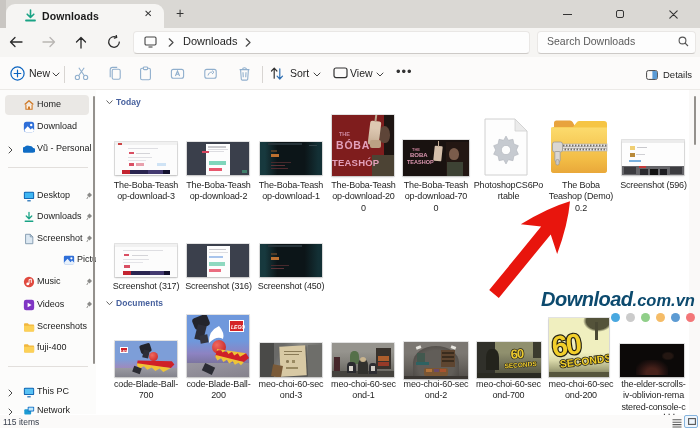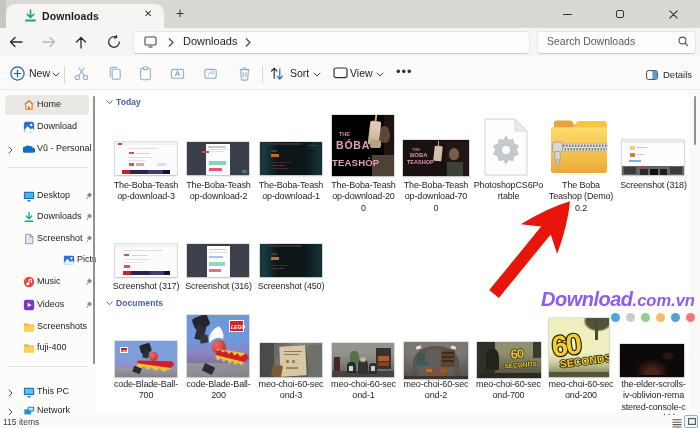--- a/index.html
+++ b/index.html
@@ -38,21 +38,21 @@
 #content { left:96px; top:90px; width:604px; height:324px; background:#fff; }
 .grouphdr { font-size:8.5px; font-weight:700; color:#47619e; letter-spacing:0.1px; }
 .cap { position:absolute; font-size:9px; letter-spacing:-0.15px; color:#1f1f1f; text-align:center; line-height:11.4px; width:80px; }
 .thumb { position:absolute; box-shadow:0 0 0 1px rgba(0,0,0,0.10), 0 1px 2px rgba(0,0,0,0.18); overflow:hidden; }
 
 
 #statusbar { left:0; top:415px; width:700px; height:13px; background:#fbfaf9; }
 #items { left:3px; top:417px; font-size:8.5px; color:#39404e; }
 
 
-#wm { left:541px; top:288px; font-style:italic; font-weight:700; color:#8b5cf6; font-size:20px; letter-spacing:-0.5px; white-space:nowrap; }
+#wm { left:541px; top:288px; font-style:italic; font-weight:700; color:#0c4a6e; font-size:20px; letter-spacing:-0.5px; white-space:nowrap; }
 #wm small { font-size:16.5px; letter-spacing:0px; }
 .dot { position:absolute; width:9px; height:9px; border-radius:50%; top:313px; }
 </style>
 </head>
 <body>
 
 <div class="abs" id="titlebar"></div>
 <div class="abs" style="left:0;top:0;width:6px;height:28px;background:#c9c6c2;"></div>
 <div class="abs" id="tab"></div>
 <svg class="abs" style="left:24px;top:9px" width="13" height="14" viewBox="0 0 13 14">
@@ -339,21 +339,21 @@
 </div>
 <div class="thumb" style="left:260px;top:142px;width:62px;height:33px;background:linear-gradient(90deg,#17393e 0 8%,#0c1518 28% 72%,#133035 94%);">
   <div class="abs" style="left:8px;top:1px;width:34px;height:2px;background:#27343a;"></div>
   <div class="abs" style="left:11px;top:8px;width:6px;height:1.5px;background:#4e3a26;"></div>
   <div class="abs" style="left:11px;top:11.5px;width:8px;height:3.5px;background:#bd7030;"></div>
   <div class="abs" style="left:11px;top:19.5px;width:20px;height:1.2px;background:#47292c;"></div>
   <div class="abs" style="left:11px;top:22.5px;width:14px;height:1.2px;background:#5d3236;"></div>
   <div class="abs" style="left:11px;top:25.5px;width:17px;height:1.2px;background:#50292d;"></div>
   <div class="abs" style="left:49px;top:3px;width:8px;height:1.2px;background:#324349;"></div>
 </div>
-<div class="thumb" style="left:332px;top:115px;width:62px;height:61px;background:#000000;">
+<div class="thumb" style="left:332px;top:115px;width:62px;height:61px;background:#7f1d1d;">
   <div class="abs" style="left:52px;top:0px;width:10px;height:44px;background:#1e1512;"></div>
   <div class="abs" style="left:47px;top:11px;width:11px;height:17px;background:#5e4538;border-radius:50% 50% 42% 42%;"></div>
   <div class="abs" style="left:37px;top:6px;width:11px;height:24px;background:linear-gradient(180deg,#ddc8b2 0 30%,#cfb8a0 70%,#c0a68a 100%);border-radius:2px;transform:rotate(7deg);"></div>
   <div class="abs" style="left:43px;top:-3px;width:2px;height:10px;background:#bfa890;transform:rotate(7deg);"></div>
   <div class="abs" style="left:38px;top:25px;width:11px;height:8px;background:#bba183;border-radius:2px;"></div>
   <div class="abs" style="left:40px;top:40px;width:22px;height:21px;background:#4c4334;"></div>
   <div class="abs" style="left:7px;top:16px;color:#cf8aa2;font-size:5.5px;font-weight:700;">THE</div>
   <div class="abs" style="left:4px;top:24px;color:#e3a0ba;font-size:10.5px;font-weight:700;letter-spacing:0.8px;">BÓBA</div>
   <div class="abs" style="left:0px;top:42px;color:#e3a0ba;font-size:9.5px;font-weight:700;letter-spacing:0.2px;">TEASHÓP</div>
 </div>
@@ -418,21 +418,21 @@
   <div class="abs" style="left:38px;top:29px;width:7px;height:5.5px;background:#1d1d21;"></div>
 </div>
 
 <div class="cap" style="left:106px;top:180px;">The-Boba-Teash<br>op-download-3</div>
 <div class="cap" style="left:178.5px;top:180px;">The-Boba-Teash<br>op-download-2</div>
 <div class="cap" style="left:251px;top:180px;">The-Boba-Teash<br>op-download-1</div>
 <div class="cap" style="left:323.5px;top:180px;">The-Boba-Teash<br>op-download-20<br>0</div>
 <div class="cap" style="left:396px;top:180px;">The-Boba-Teash<br>op-download-70<br>0</div>
 <div class="cap" style="left:468.5px;top:180px;">PhotoshopCS6Po<br>rtable</div>
 <div class="cap" style="left:541px;top:180px;">The Boba<br>Teashop (Demo)<br>0.2</div>
-<div class="cap" style="left:613.5px;top:180px;">Screenshot (318)</div>
+<div class="cap" style="left:613.5px;top:180px;">Screenshot (596)</div>
 
 <div class="thumb" style="left:115px;top:244px;width:62px;height:33px;background:#fcfcfc;">
   <div class="abs" style="left:0;top:0;width:62px;height:3px;background:#f1f1f1;"></div>
   <div class="abs" style="left:8px;top:6px;width:40px;height:1px;background:#dedee2;"></div>
   <div class="abs" style="left:9px;top:10px;width:5px;height:2px;background:#d94f63;"></div>
   <div class="abs" style="left:17px;top:10.5px;width:16px;height:1px;background:#d4d4d8;"></div>
   <div class="abs" style="left:8px;top:14.5px;width:26px;height:1px;background:#e0e0e4;"></div>
   <div class="abs" style="left:8px;top:17.5px;width:20px;height:1px;background:#e4e4e8;"></div>
   <div class="abs" style="left:9px;top:21px;width:6px;height:2.5px;background:#d94f63;"></div>
   <div class="abs" style="left:8px;top:26.5px;width:47px;height:4.5px;background:linear-gradient(90deg,#c32430 0 16%,#2a2550 16% 58%,#433a70 58% 88%,#14122e 88%);"></div>

